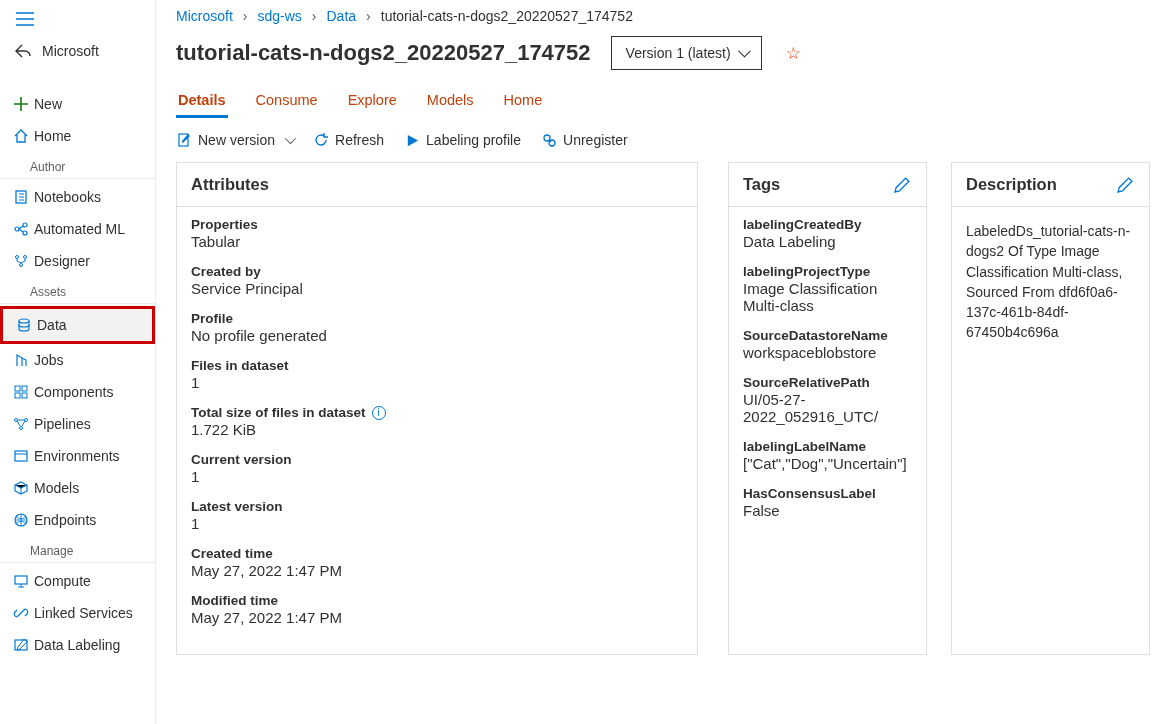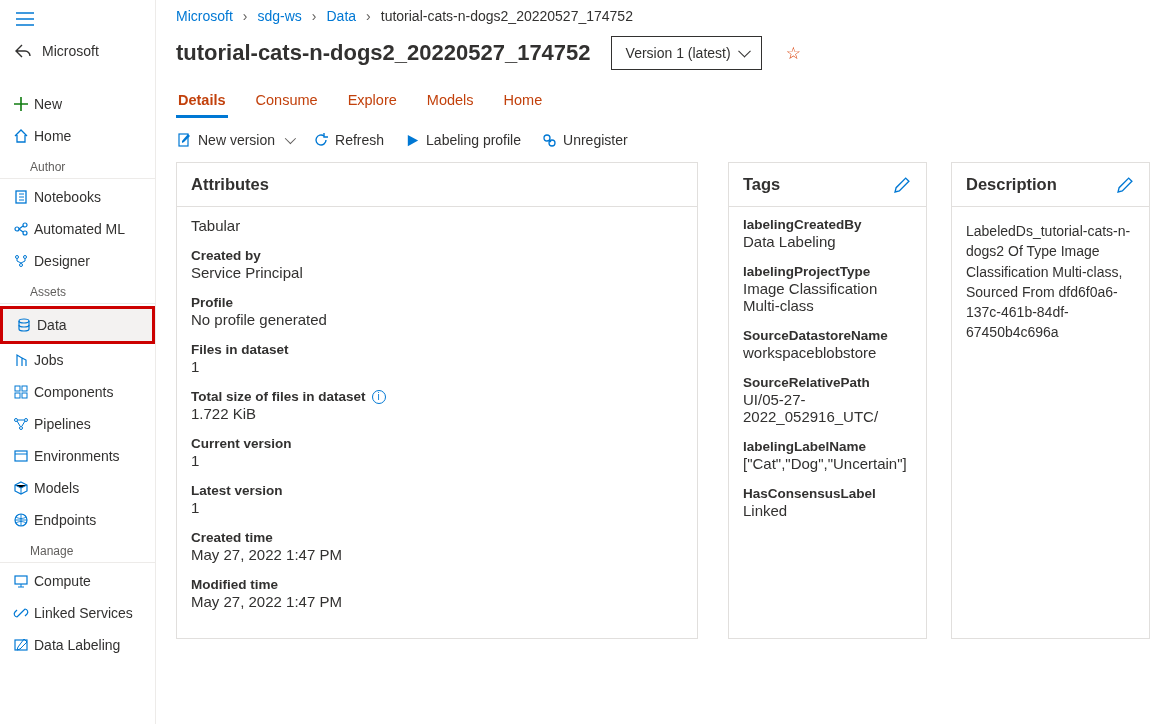--- a/index.html
+++ b/index.html
@@ -315,20 +315,21 @@
       </div>
     </div>
 
     <div class="content-row">
       <div class="card left-card">
         <div class="card-header">
           <div class="card-title">Attributes</div>
         </div>
         <div class="card-body" id="attrs-body">
             <div class="prop">
+              <div class="prop-label">Properties</div>
               <div class="prop-value">Tabular</div>
             </div>
             <div class="prop">
               <div class="prop-label">Created by</div>
               <div class="prop-value">Service Principal</div>
             </div>
             <div class="prop">
               <div class="prop-label">Profile</div>
               <div class="prop-value">No profile generated</div>
             </div>
@@ -385,21 +386,21 @@
               <div class="prop">
                 <div class="prop-label">SourceRelativePath</div>
                 <div class="prop-value">UI/05-27-2022_052916_UTC/</div>
               </div>
               <div class="prop">
                 <div class="prop-label">labelingLabelName</div>
                 <div class="prop-value">["Cat","Dog","Uncertain"]</div>
               </div>
               <div class="prop">
                 <div class="prop-label">HasConsensusLabel</div>
-                <div class="prop-value">Linked</div>
+                <div class="prop-value">False</div>
               </div>
             </div>
         </div>
 
         <div class="card right-card">
           <div class="card-header">
             <div class="card-title">Description</div>
             <span class="edit-pencil">
               <svg width="17" height="17" viewBox="0 0 16 16">
                   <path d="M11 2l3 3-9 9-4 1 1-4z" fill="none" stroke="#0078d4" stroke-width="1.3"></path>

